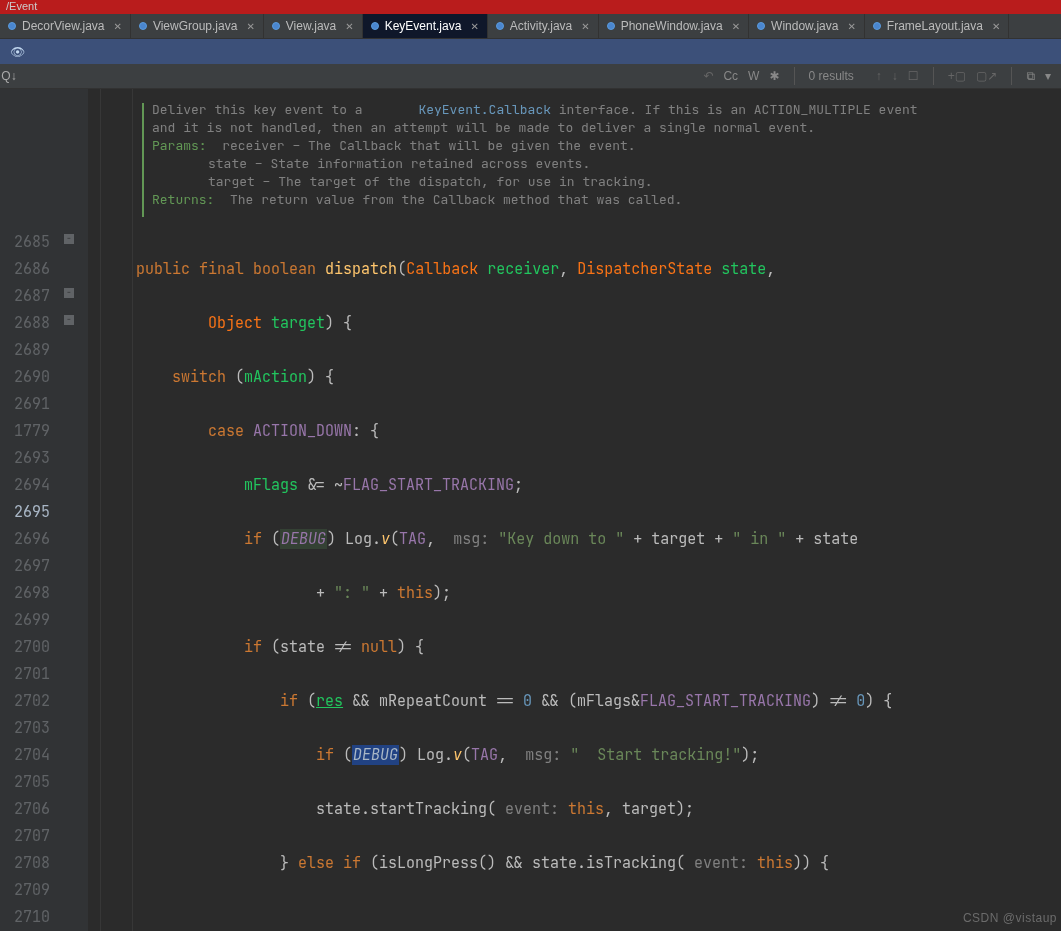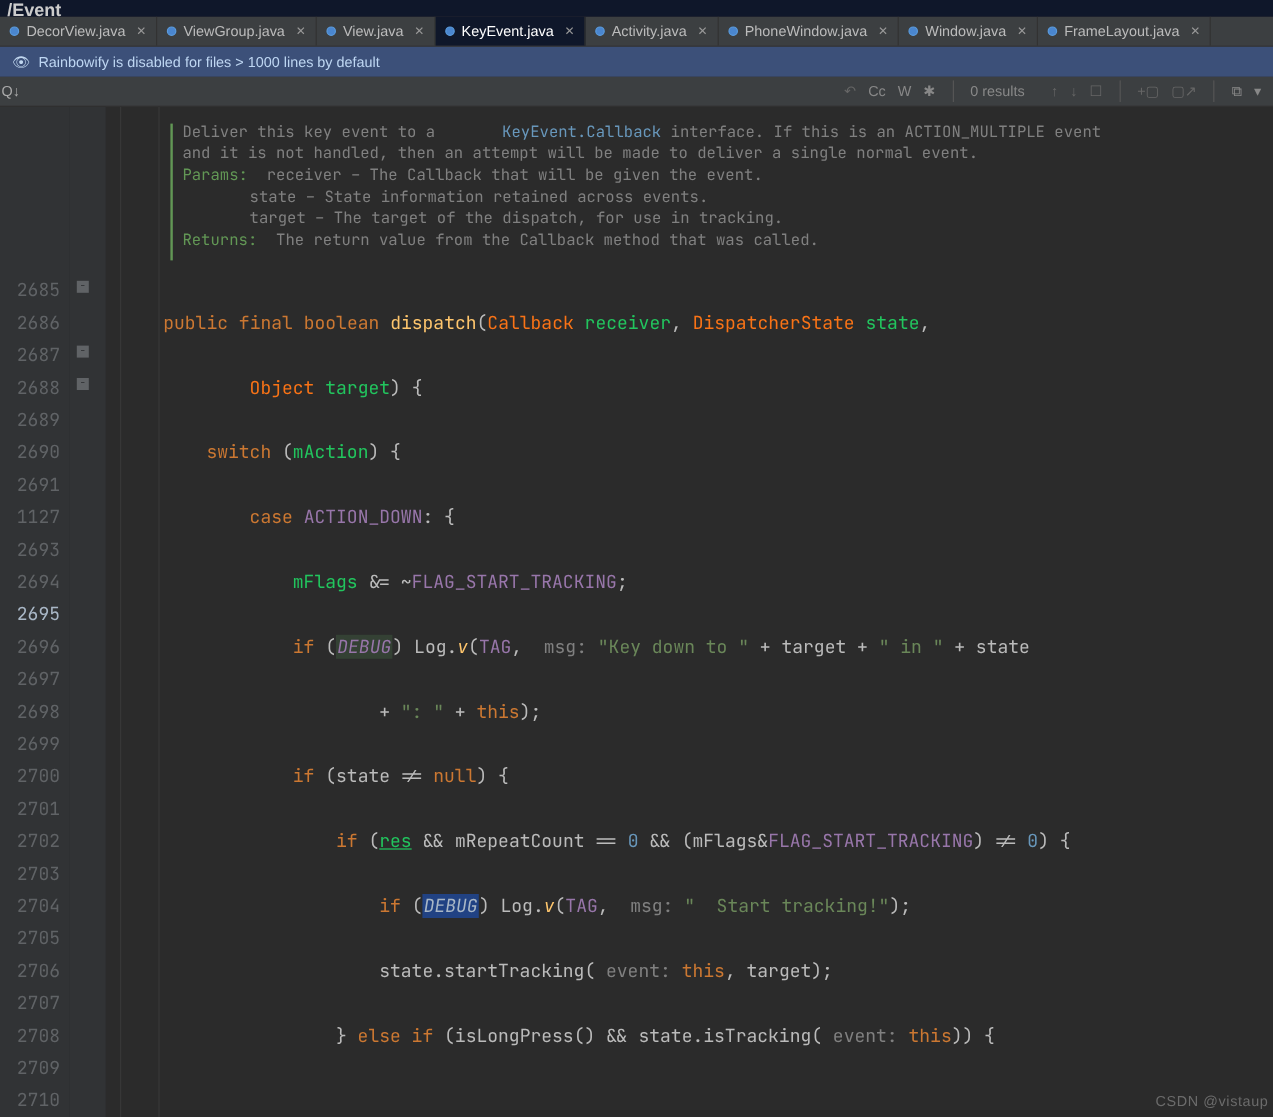--- a/index.html
+++ b/index.html
@@ -1,20 +1,20 @@
 <!DOCTYPE html>
 <html><head>
 <meta charset="utf-8">
 <style>
 * { margin:0; padding:0; box-sizing:border-box; }
 body {
   background:#2b2b2b; font-family:"Segoe UI",sans-serif; font-size:12px;
   color:#bbb; width:1061px; height:931px; overflow:hidden;
 }
-.title-bar { background:#0f172a; height:14px; color:#ccc; padding:0 6px; font-size:15px;font-weight:bold; }
+.title-bar { background:#b91c1c; height:14px; color:#ccc; padding:0 6px; font-size:11px; }
 .tabs { display:flex; background:#3c3f41; height:25px; border-bottom:1px solid #323232; align-items:stretch; }
 .tab {
   display:flex; align-items:center; padding:0 8px; gap:6px; color:#bbb;
   border-right:1px solid #323232; cursor:pointer; font-size:12px; white-space:nowrap;
 }
 .tab.selected { background:#0f172a; color:#fff; }
 .tab .dot{ width:8px;height:8px;border-radius:50%;background:#4a86cf;border:1px solid #5b9bdc; }
 .tab .close{ font-size:10px;color:#999;margin-left:3px;}
 .info-bar { background:#3c5079; height:25px; display:flex; align-items:center; padding:0 10px; gap:8px; color:#bed6f2; font-size:12px;}
 .eye{width:14px;text-align:center;color:#c1d7ef;}
@@ -94,21 +94,20 @@
     </div>
   <div class="tab">
       <span class="dot"></span>
       <span>FrameLayout.java</span>
       <span class="close">✕</span>
     </div>
 </div>
 
 <div class="info-bar">
   <span class="eye">👁</span>
-  <span>Rainbowify is disabled for files &gt; 1000 lines by default</span>
 </div>
 
 <div class="search-bar">
   <span class="q">Q↓</span>
   <input placeholder="" style="">
   <div class="sb-icons">
     <span class="dis">↶</span>
     <span>Cc</span>
     <span>W</span>
     <span>✱</span>
@@ -130,21 +129,21 @@
   <div class="gutter">
     <div style="height:140px"></div>
     <div id="gutter-lines">
         <div class="ln">2685</div>
         <div class="ln">2686</div>
         <div class="ln">2687</div>
         <div class="ln">2688</div>
         <div class="ln">2689</div>
         <div class="ln">2690</div>
         <div class="ln">2691</div>
-        <div class="ln">1127</div>
+        <div class="ln">1779</div>
         <div class="ln">2693</div>
         <div class="ln">2694</div>
         <div class="ln cur">2695</div>
         <div class="ln">2696</div>
         <div class="ln">2697</div>
         <div class="ln">2698</div>
         <div class="ln">2699</div>
         <div class="ln">2700</div>
         <div class="ln">2701</div>
         <div class="ln">2702</div>

